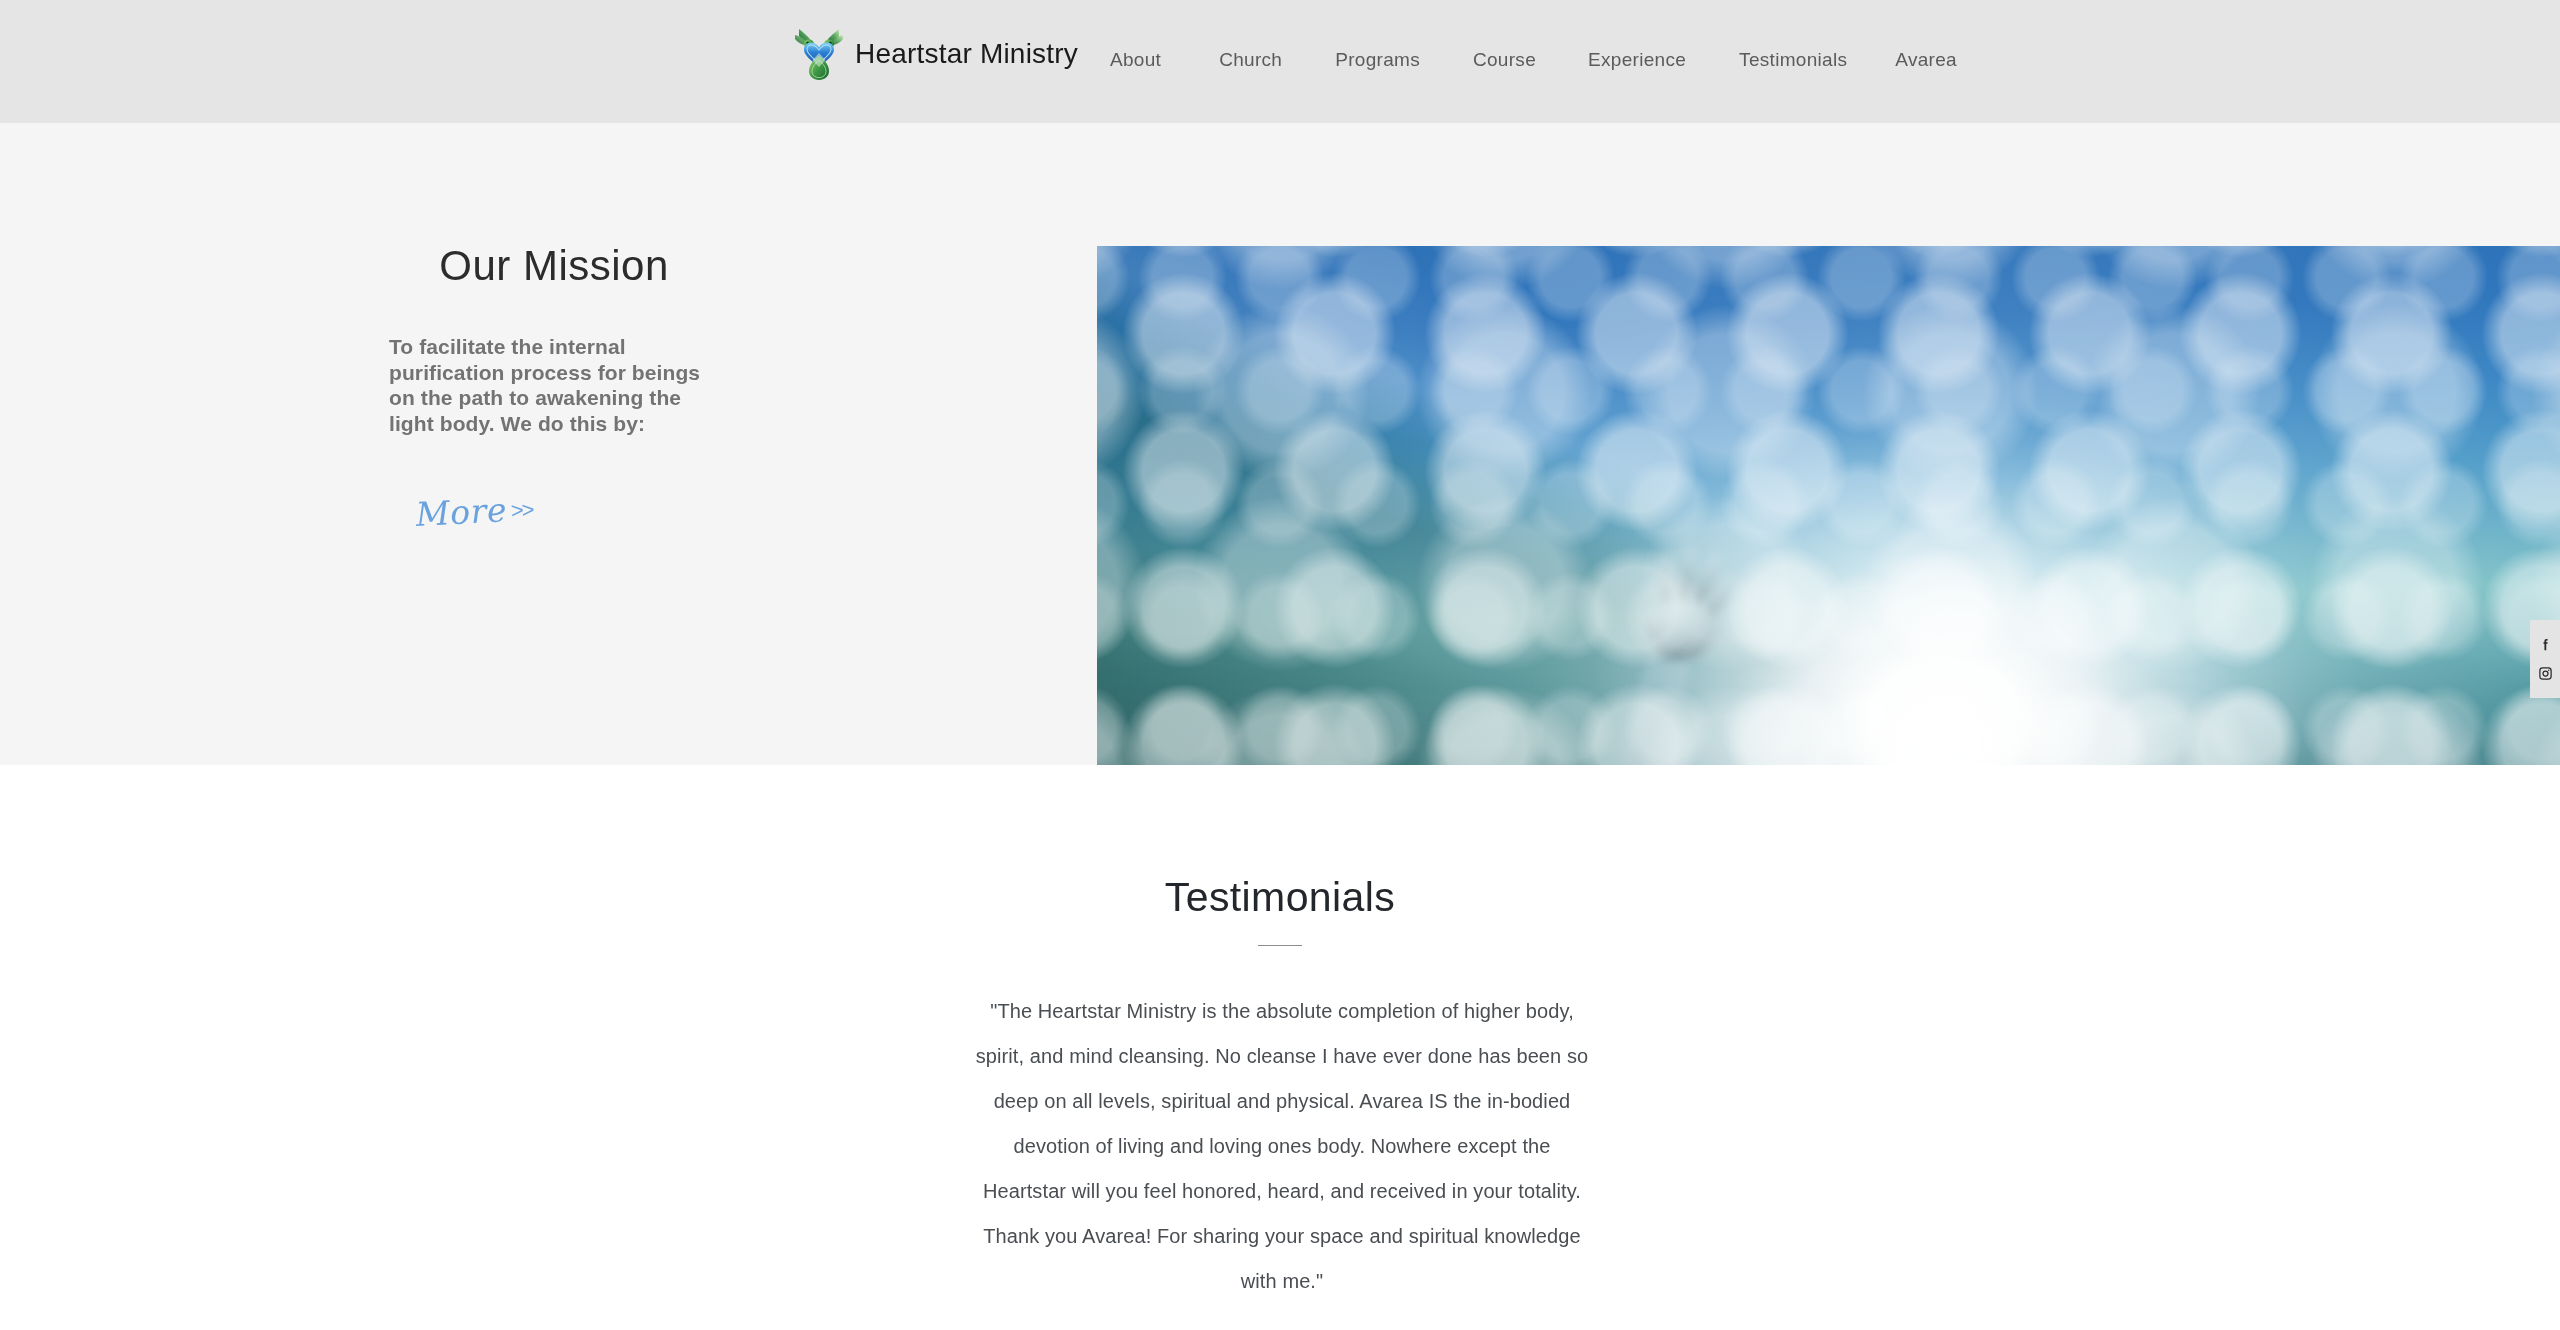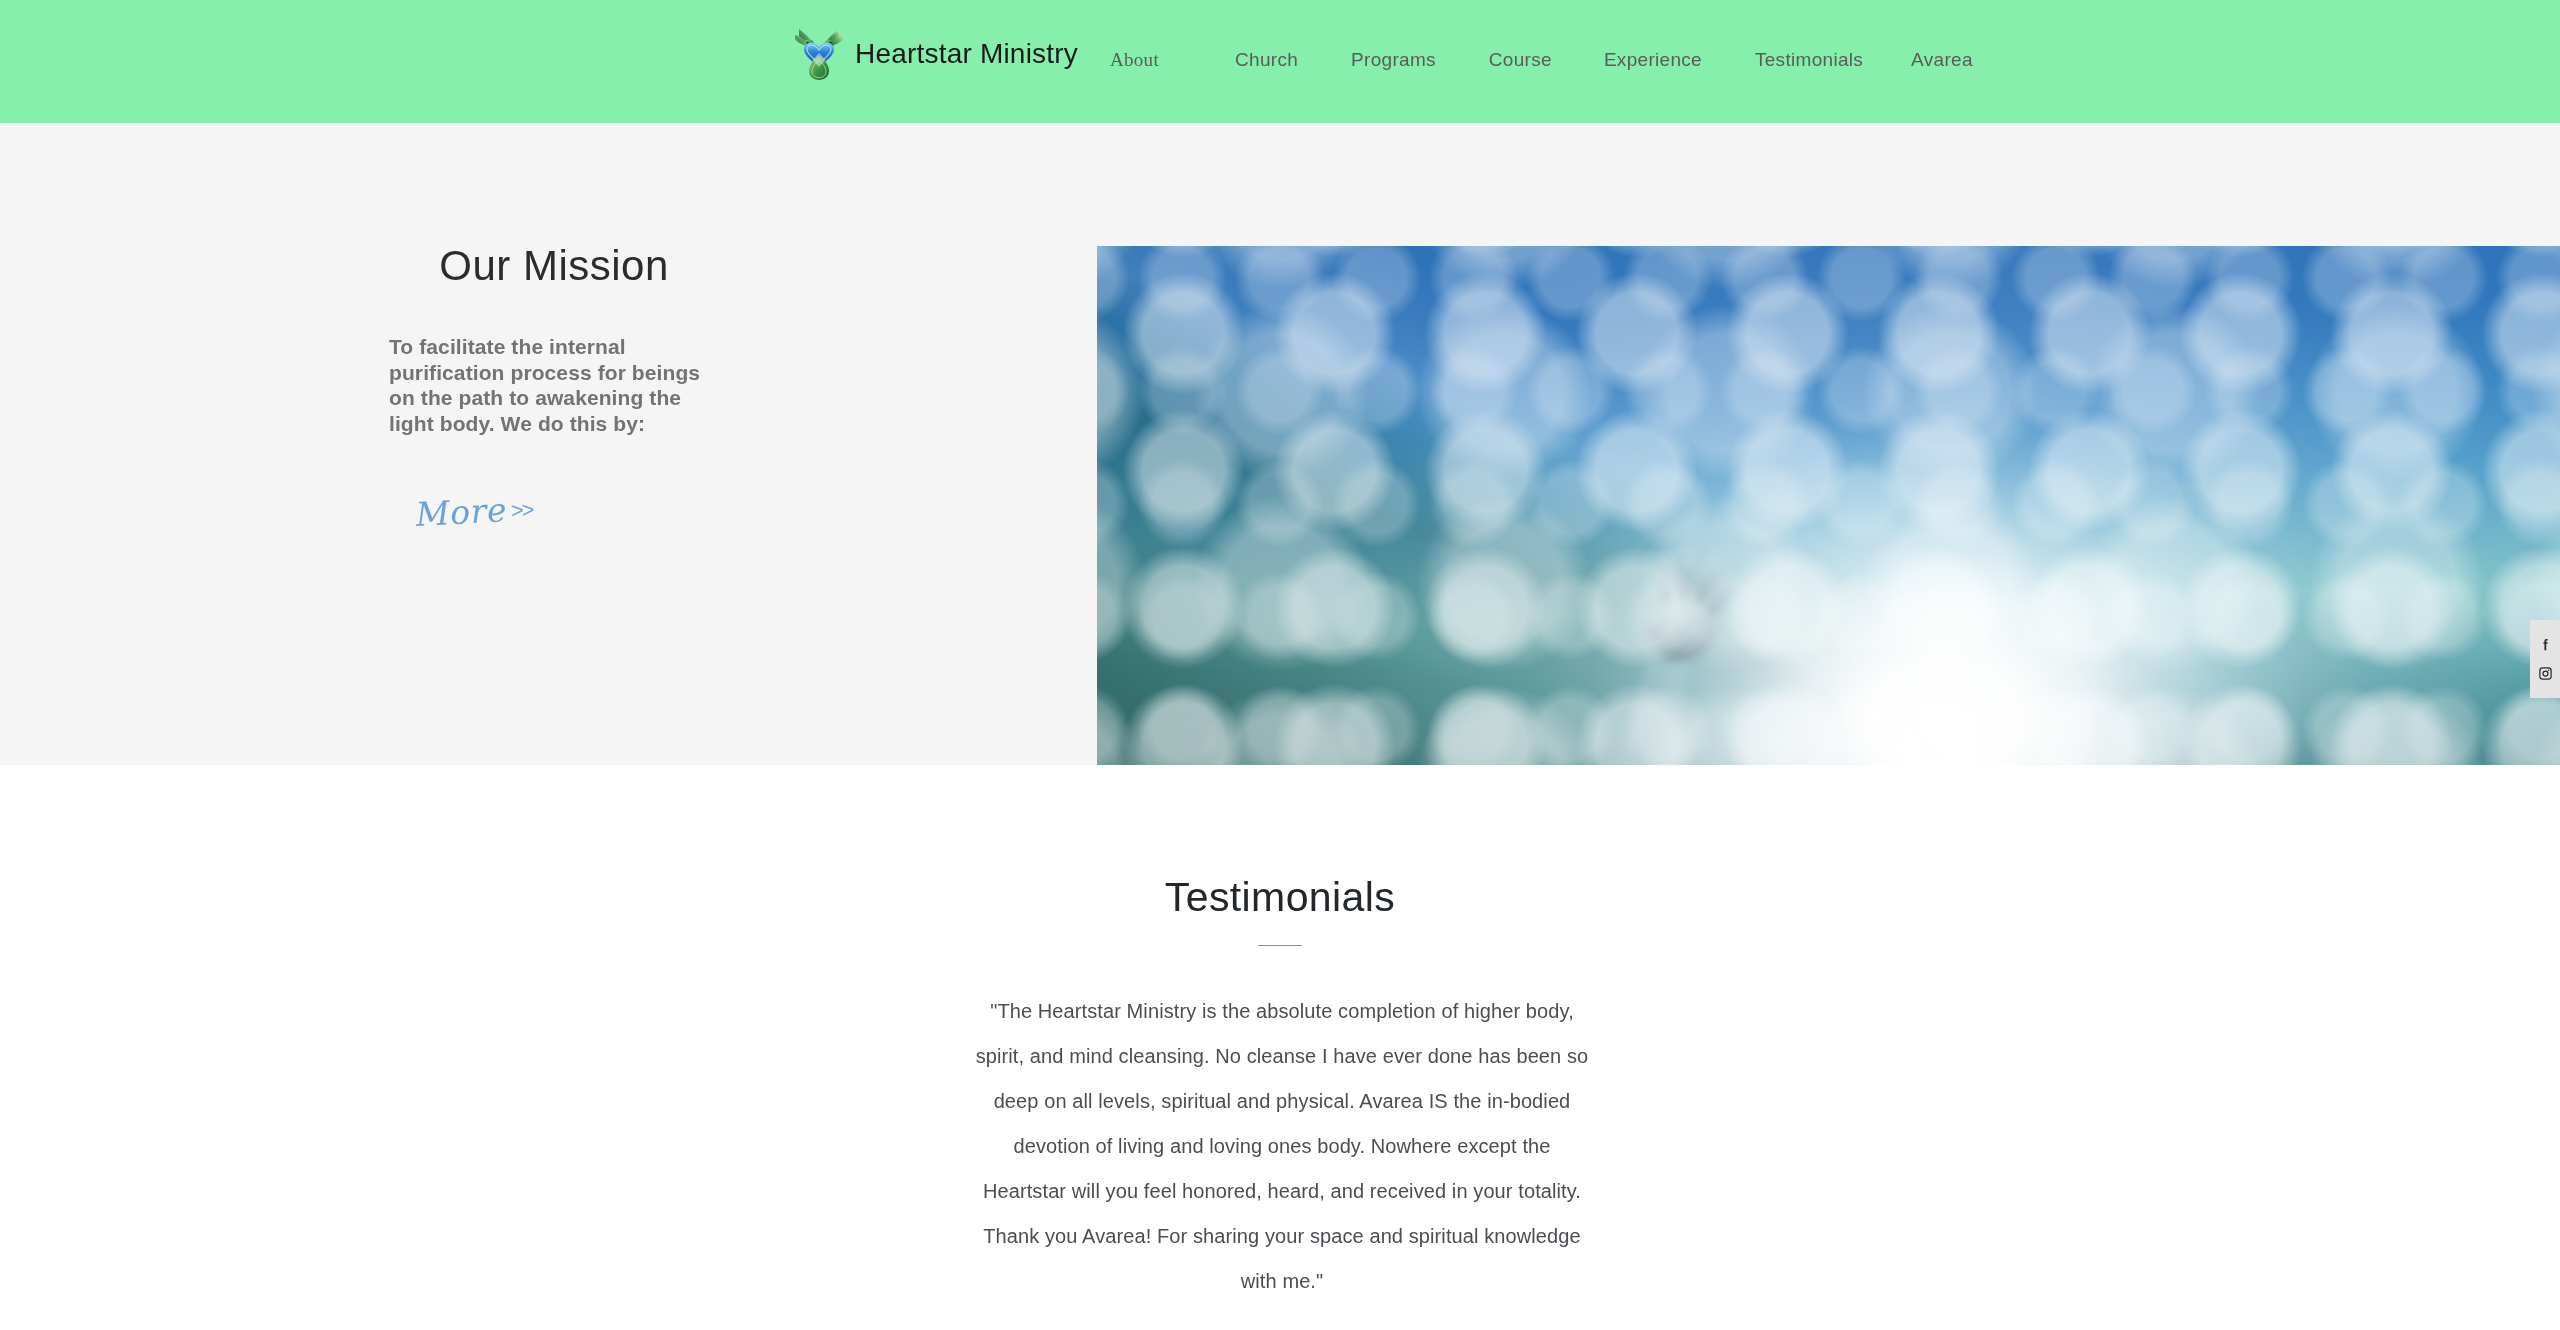--- a/index.html
+++ b/index.html
@@ -12,21 +12,21 @@
     background: #ffffff;
     font-family: "Liberation Sans", sans-serif;
   }
 
   
   #site-header {
     position: absolute;
     top: 0; left: 0;
     width: 2560px;
     height: 123px;
-    background: #86efac;
+    background: #e5e5e5;
     display: flex;
     align-items: center;
     z-index: 30;
   }
 
   #brand {
     position: absolute;
     left: 793px;
     top: 27px;
     display: flex;
@@ -59,21 +59,21 @@
     color: #5b5b5b;
     font-size: 19px;
     font-weight: 400;
     letter-spacing: 0.3px;
     text-decoration: none;
     white-space: nowrap;
     line-height: 26px;
     cursor: pointer;
   }
 
-  .nav-gap-1 { margin-right: 76px; font-family: Liberation Serif, serif; }
+  .nav-gap-1 { margin-right: 58px; }
   .nav-gap-2 { margin-right: 53px; }
   .nav-gap-3 { margin-right: 53px; }
   .nav-gap-4 { margin-right: 52px; }
   .nav-gap-5 { margin-right: 53px; }
   .nav-gap-6 { margin-right: 48px; }
 
   
   #mission-band {
     position: absolute;
     top: 123px; left: 0;

